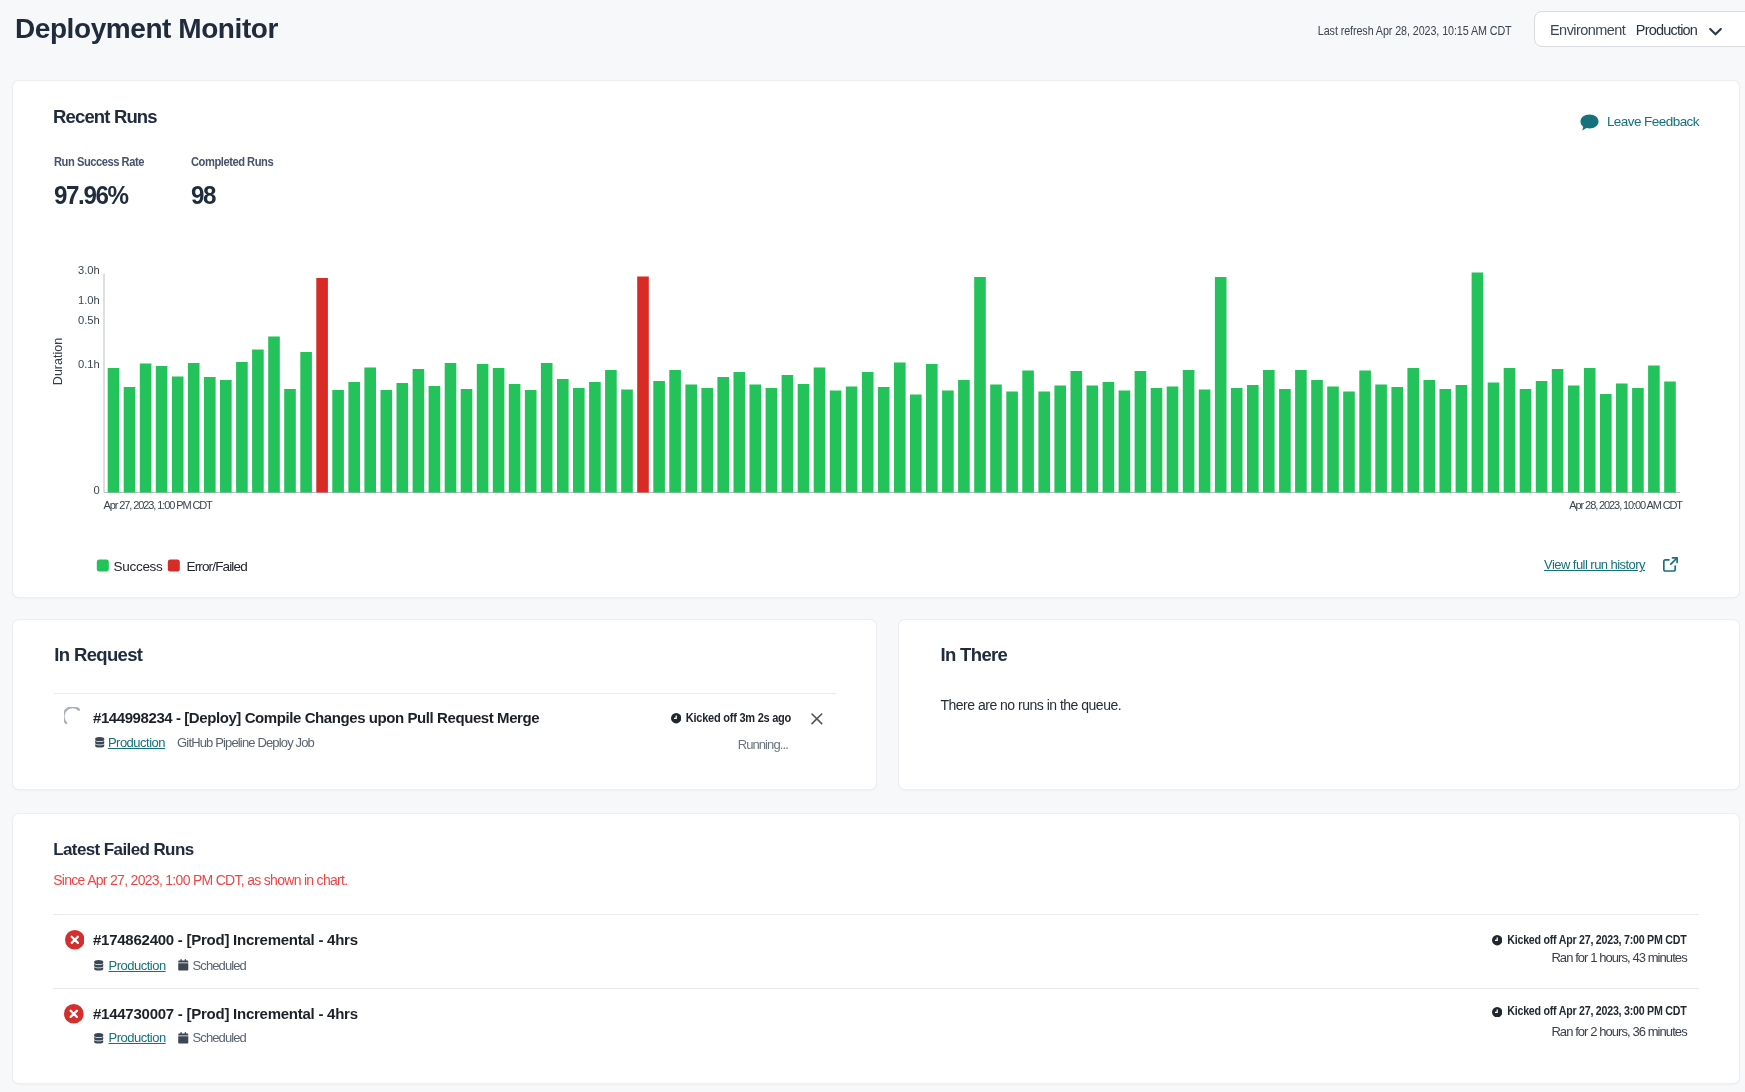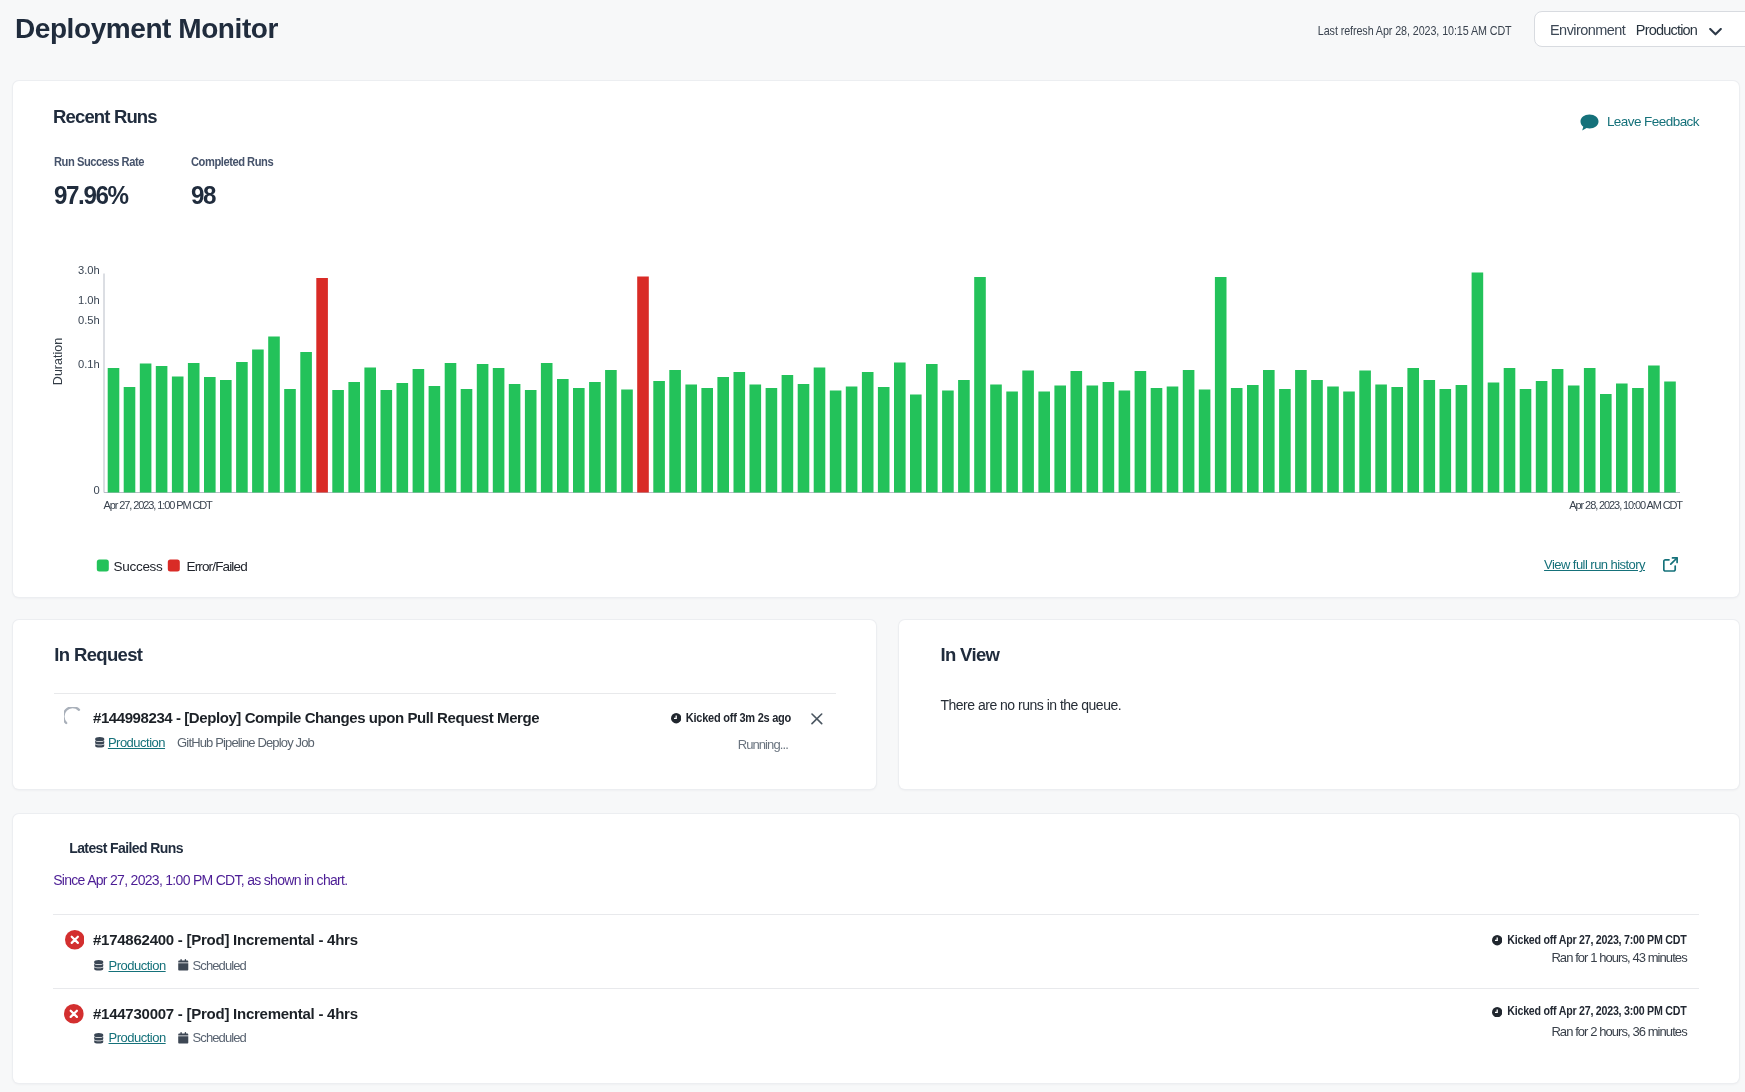--- a/index.html
+++ b/index.html
@@ -184,27 +184,27 @@
     </svg>
   <svg class="abs" style="left:81.5px; top:116.7px;" width="10" height="11" viewBox="0 0 448 512">
       <path transform="scale(0.94,0.96)" d="M448 80v48c0 44.2-100.3 80-224 80S0 172.2 0 128V80C0 35.8 100.3 0 224 0S448 35.8 448 80zM393.2 214.7c20.8-7.4 39.9-16.9 54.8-28.6V288c0 44.2-100.3 80-224 80S0 332.2 0 288V186.1c14.9 11.8 34 21.2 54.8 28.6C99.7 230.7 159.5 240 224 240s124.3-9.3 169.2-25.3zM0 346.1c14.9 11.8 34 21.2 54.8 28.6C99.7 390.7 159.5 400 224 400s124.3-9.3 169.2-25.3c20.8-7.4 39.9-16.9 54.8-28.6V432c0 44.2-100.3 80-224 80S0 476.2 0 432V346.1z" fill="#3a4654"></path>
     </svg>
   <div id="ipp" class="abs teal" style="left:94.9px; top:115.8px; font-size:13px; text-decoration:underline; letter-spacing:-0.5px;">Production</div>
   <div id="ipg" class="abs" style="left:164.1px; top:115.8px; font-size:13px; color:#59636e; letter-spacing:-0.85px;">GitHub Pipeline Deploy Job</div>
   <div id="iprun" class="abs" style="right:88.1px; top:118.3px; font-size:13px; color:#6b7580; letter-spacing:-0.9px;">Running...</div>
 </div>
 
 <div class="card" style="left:899.4px; top:620px; width:839.6px; height:168.5px;">
-  <div id="iqt" class="abs navy" style="left:41.1px; top:26px; font-size:18.5px; font-weight:bold; letter-spacing:-0.65px;">In View</div>
+  <div id="iqt" class="abs navy" style="left:41.1px; top:26px; font-size:18.5px; font-weight:bold; letter-spacing:-0.65px;">In There</div>
   <div id="iqb" class="abs" style="left:41.1px; top:78.3px; font-size:14px; color:#262d36; letter-spacing:-0.5px;">There are no runs in the queue.</div>
 </div>
 
 <div class="card" style="left:13px; top:814px; width:1726px; height:269px;">
-  <div id="lfrt" class="abs navy" style="left:40.2px; top:26.7px; font-size:14px; font-weight:bold; letter-spacing:-0.6px;margin-left:16px;">Latest Failed Runs</div>
-  <div id="lfrs" class="abs" style="left:40.2px; top:58.9px; font-size:14px; color:#4c1d95; letter-spacing:-0.7px;">Since Apr 27, 2023, 1:00 PM CDT, as shown in chart.</div>
+  <div id="lfrt" class="abs navy" style="left:40.2px; top:26.7px; font-size:17px; font-weight:bold; letter-spacing:-0.6px;">Latest Failed Runs</div>
+  <div id="lfrs" class="abs" style="left:40.2px; top:58.9px; font-size:14px; color:#ef4444; letter-spacing:-0.7px;">Since Apr 27, 2023, 1:00 PM CDT, as shown in chart.</div>
   <div class="abs" style="left:40px; top:100px; width:1646px; height:1px; background:#e8e9ec;"></div>
   <div class="abs" style="left:40px; top:173.6px; width:1646px; height:1px; background:#e8e9ec;"></div>
 
   <svg class="abs" style="left:51.6px; top:116.3px;" width="19.6" height="19.6" viewBox="0 0 19.6 19.6">
       <circle cx="9.8" cy="9.8" r="9.8" fill="#d32f2f"></circle>
       <path d="M6.7 6.7 L12.9 12.9 M12.9 6.7 L6.7 12.9" stroke="#fff" stroke-width="2.2" stroke-linecap="round"></path>
     </svg>
   <div id="r1t" class="abs" style="left:80px; top:118px; font-size:15px; font-weight:bold; color:#1c2127; letter-spacing:-0.25px;">#174862400 - [Prod] Incremental - 4hrs</div>
   <svg class="abs" style="left:81.2px; top:145.6px;" width="10" height="11" viewBox="0 0 448 512">
       <path transform="scale(0.94,0.96)" d="M448 80v48c0 44.2-100.3 80-224 80S0 172.2 0 128V80C0 35.8 100.3 0 224 0S448 35.8 448 80zM393.2 214.7c20.8-7.4 39.9-16.9 54.8-28.6V288c0 44.2-100.3 80-224 80S0 332.2 0 288V186.1c14.9 11.8 34 21.2 54.8 28.6C99.7 230.7 159.5 240 224 240s124.3-9.3 169.2-25.3zM0 346.1c14.9 11.8 34 21.2 54.8 28.6C99.7 390.7 159.5 400 224 400s124.3-9.3 169.2-25.3c20.8-7.4 39.9-16.9 54.8-28.6V432c0 44.2-100.3 80-224 80S0 476.2 0 432V346.1z" fill="#3a4654"></path>

